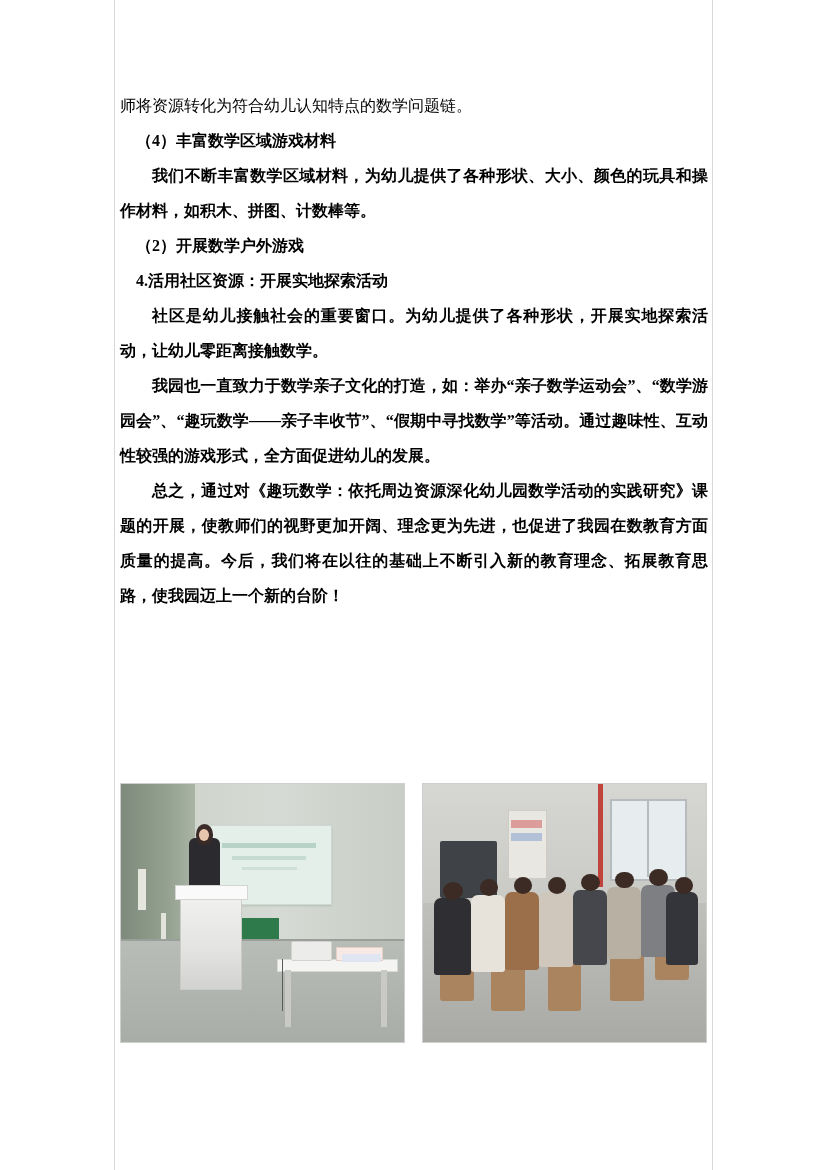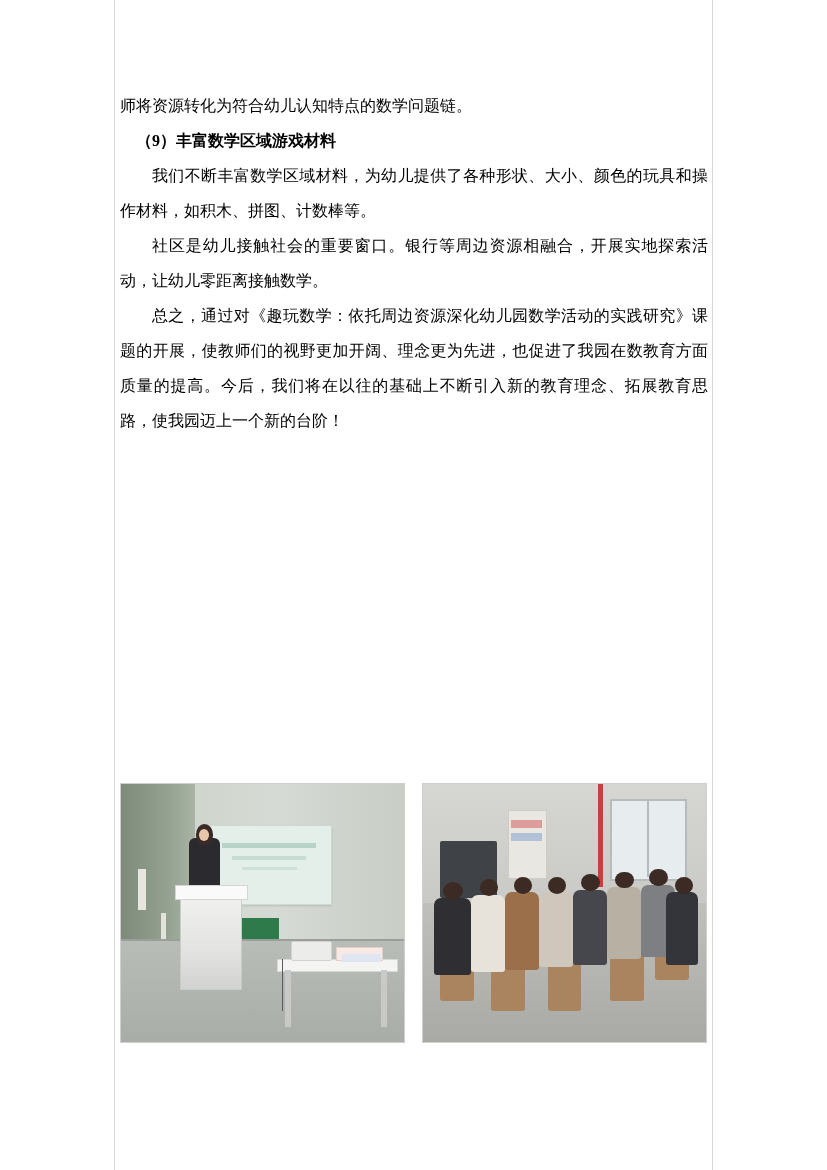--- a/index.html
+++ b/index.html
@@ -47,20 +47,21 @@
   p {
     margin: 0 0 0 0;
     font-size: 16px;
     line-height: 35px;
     color: #000000;
     text-align: justify;
     text-justify: inter-ideograph;
   }
   p.indent {
     text-indent: 2em;
+    font-weight: bold;
   }
   p.heading {
     font-weight: bold;
     text-indent: 1em;
   }
   p.subheading {
     font-weight: bold;
     text-indent: 1em;
   }
   .images {
@@ -241,23 +242,26 @@
 </head>
 <body>
 
 <div class="page">
 
   <div class="rule-left"></div>
   <div class="rule-right"></div>
 
   <div class="content">
     <p class="plain">师将资源转化为符合幼儿认知特点的数学问题链。</p>
-    <p class="subheading">（9）丰富数学区域游戏材料</p>
+    <p class="subheading">（4）丰富数学区域游戏材料</p>
     <p class="indent">我们不断丰富数学区域材料，为幼儿提供了各种形状、大小、颜色的玩具和操作材料，如积木、拼图、计数棒等。</p>
-    <p class="indent">社区是幼儿接触社会的重要窗口。银行等周边资源相融合，开展实地探索活动，让幼儿零距离接触数学。</p>
+    <p class="subheading">（2）开展数学户外游戏</p>
+    <p class="heading">4.活用社区资源：开展实地探索活动</p>
+    <p class="indent">社区是幼儿接触社会的重要窗口。为幼儿提供了各种形状，开展实地探索活动，让幼儿零距离接触数学。</p>
+    <p class="indent">我园也一直致力于数学亲子文化的打造，如：举办“亲子数学运动会”、“数学游园会”、“趣玩数学――亲子丰收节”、“假期中寻找数学”等活动。通过趣味性、互动性较强的游戏形式，全方面促进幼儿的发展。</p>
     <p class="indent">总之，通过对《趣玩数学：依托周边资源深化幼儿园数学活动的实践研究》课题的开展，使教师们的视野更加开阔、理念更为先进，也促进了我园在数教育方面质量的提高。今后，我们将在以往的基础上不断引入新的教育理念、拓展教育思路，使我园迈上一个新的台阶！</p>
   </div>
 
   <div class="images">
 
     <div class="photo photo-left">
       <div class="p1-bg"></div>
       <div class="p1-wallpanel"></div>
       <div class="p1-wall-dark"></div>
       <div class="p1-lamp1"></div>

